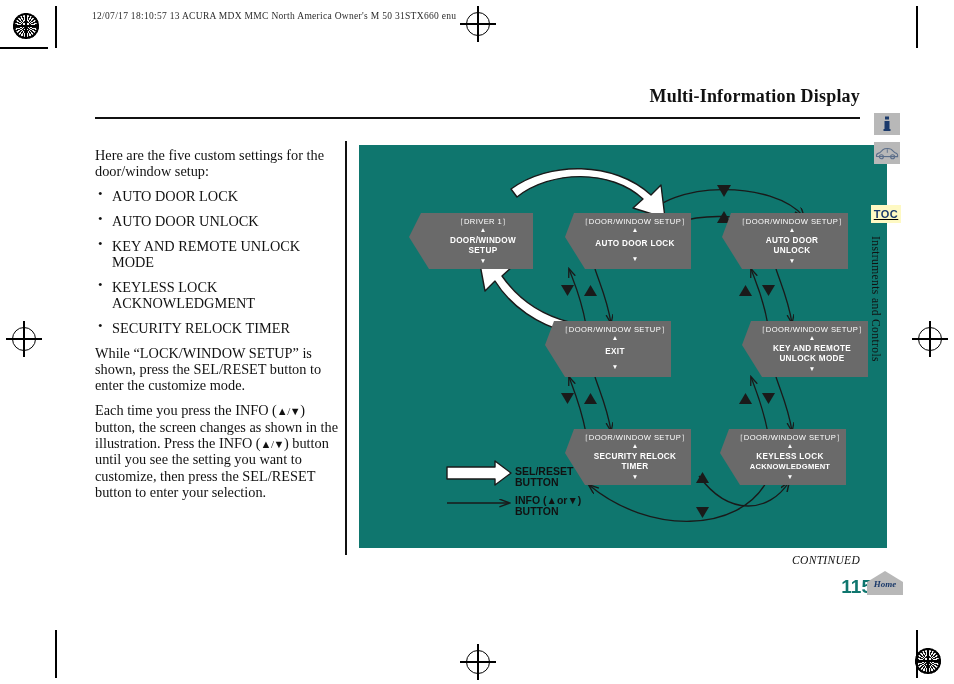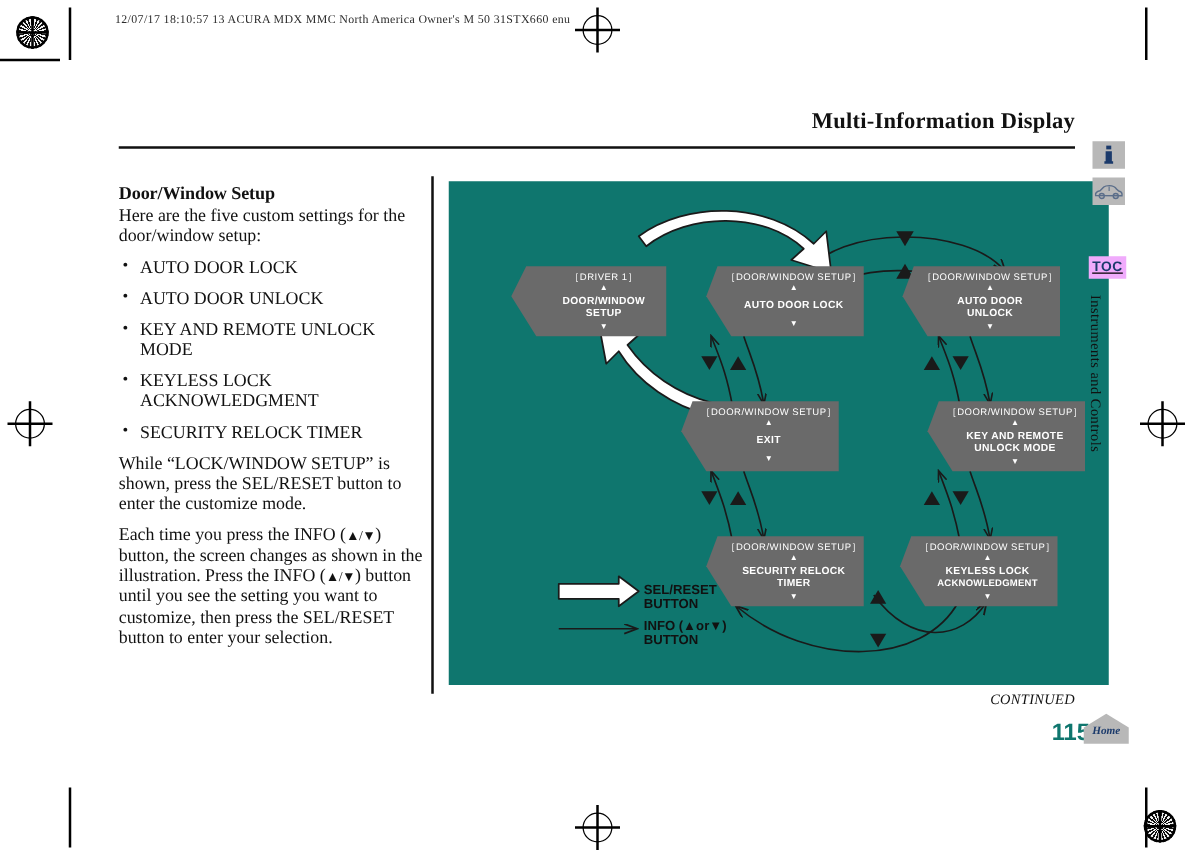--- a/index.html
+++ b/index.html
@@ -76,21 +76,21 @@
     background:#0f766e;
     padding-left:40px;
   }
   .fig svg{display:block;}
 
   
   .side-icon{
     position:absolute;width:26px;height:22px;background:#b8b8b8;
     display:flex;align-items:center;justify-content:center;
   }
-  .side-icon.toc{background:#f0abfc;text-decoration:underline;}
+  .side-icon.toc{background:#fef9c3;text-decoration:underline;}
   .toc-text{
     font-family:"Liberation Sans", sans-serif;font-weight:bold;font-size:11px;
     color:#1b3a6b;letter-spacing:.5px;
   }
   .vert-label{
     position:absolute;left:870px;top:236px;
     writing-mode:vertical-rl;
     font-family:"Liberation Serif", serif;font-size:11.5px;color:#111;
     letter-spacing:.4px;white-space:nowrap;
   }
@@ -125,21 +125,20 @@
   <div class="crop-line" style="left:0px;top:47px;width:48px;height:2px;"></div>
   <div class="crop-line" style="left:916px;top:6px;width:2px;height:42px;"></div>
   <div class="crop-line" style="left:55px;top:630px;width:2px;height:48px;"></div>
   <div class="crop-line" style="left:916px;top:630px;width:2px;height:48px;"></div>
 
   <div class="head-stamp">12/07/17 18:10:57    13 ACURA MDX MMC North America Owner's M 50 31STX660 enu</div>
   <div class="page-title">Multi-Information Display</div>
   <div class="title-rule"></div>
 
   <div class="col">
-    <h2>Door/Window Setup</h2>
     <p>Here are the five custom settings for the door/window setup:</p>
 
     <ul class="bullets">
       <li>AUTO DOOR LOCK</li>
       <li>AUTO DOOR UNLOCK</li>
       <li>KEY AND REMOTE UNLOCK MODE</li>
       <li>KEYLESS LOCK ACKNOWLEDGMENT</li>
       <li>SECURITY RELOCK TIMER</li>
     </ul>
 

